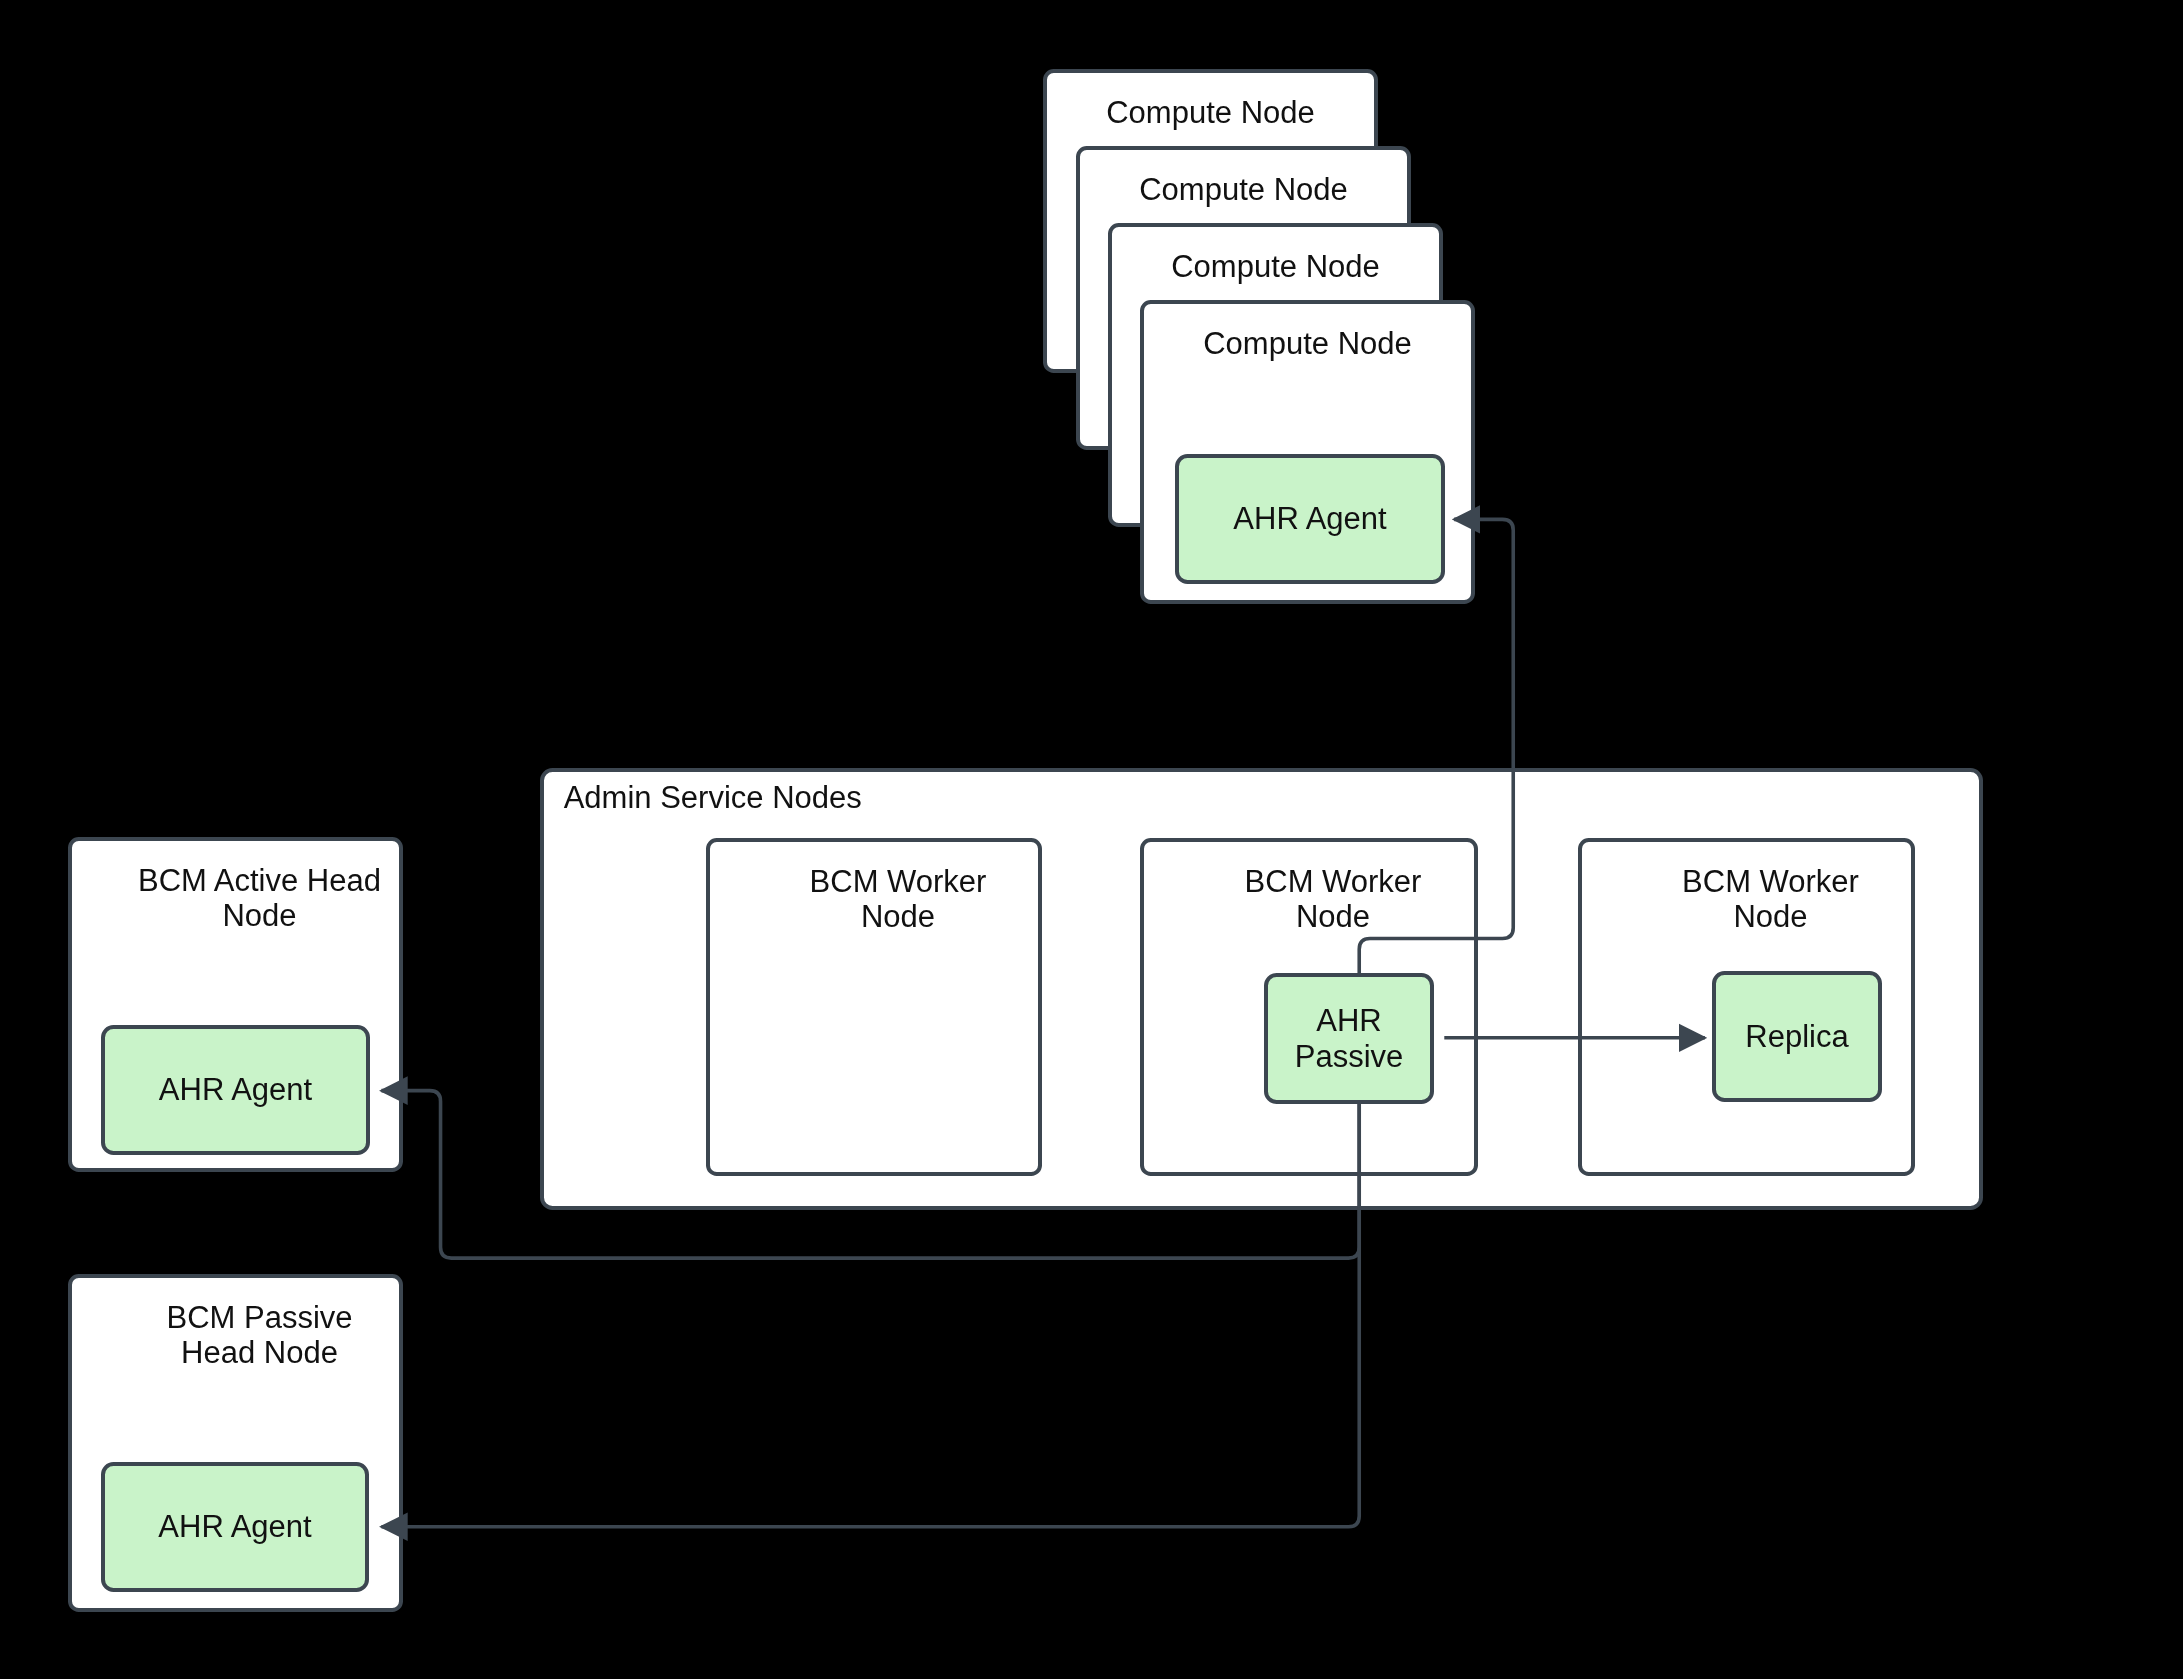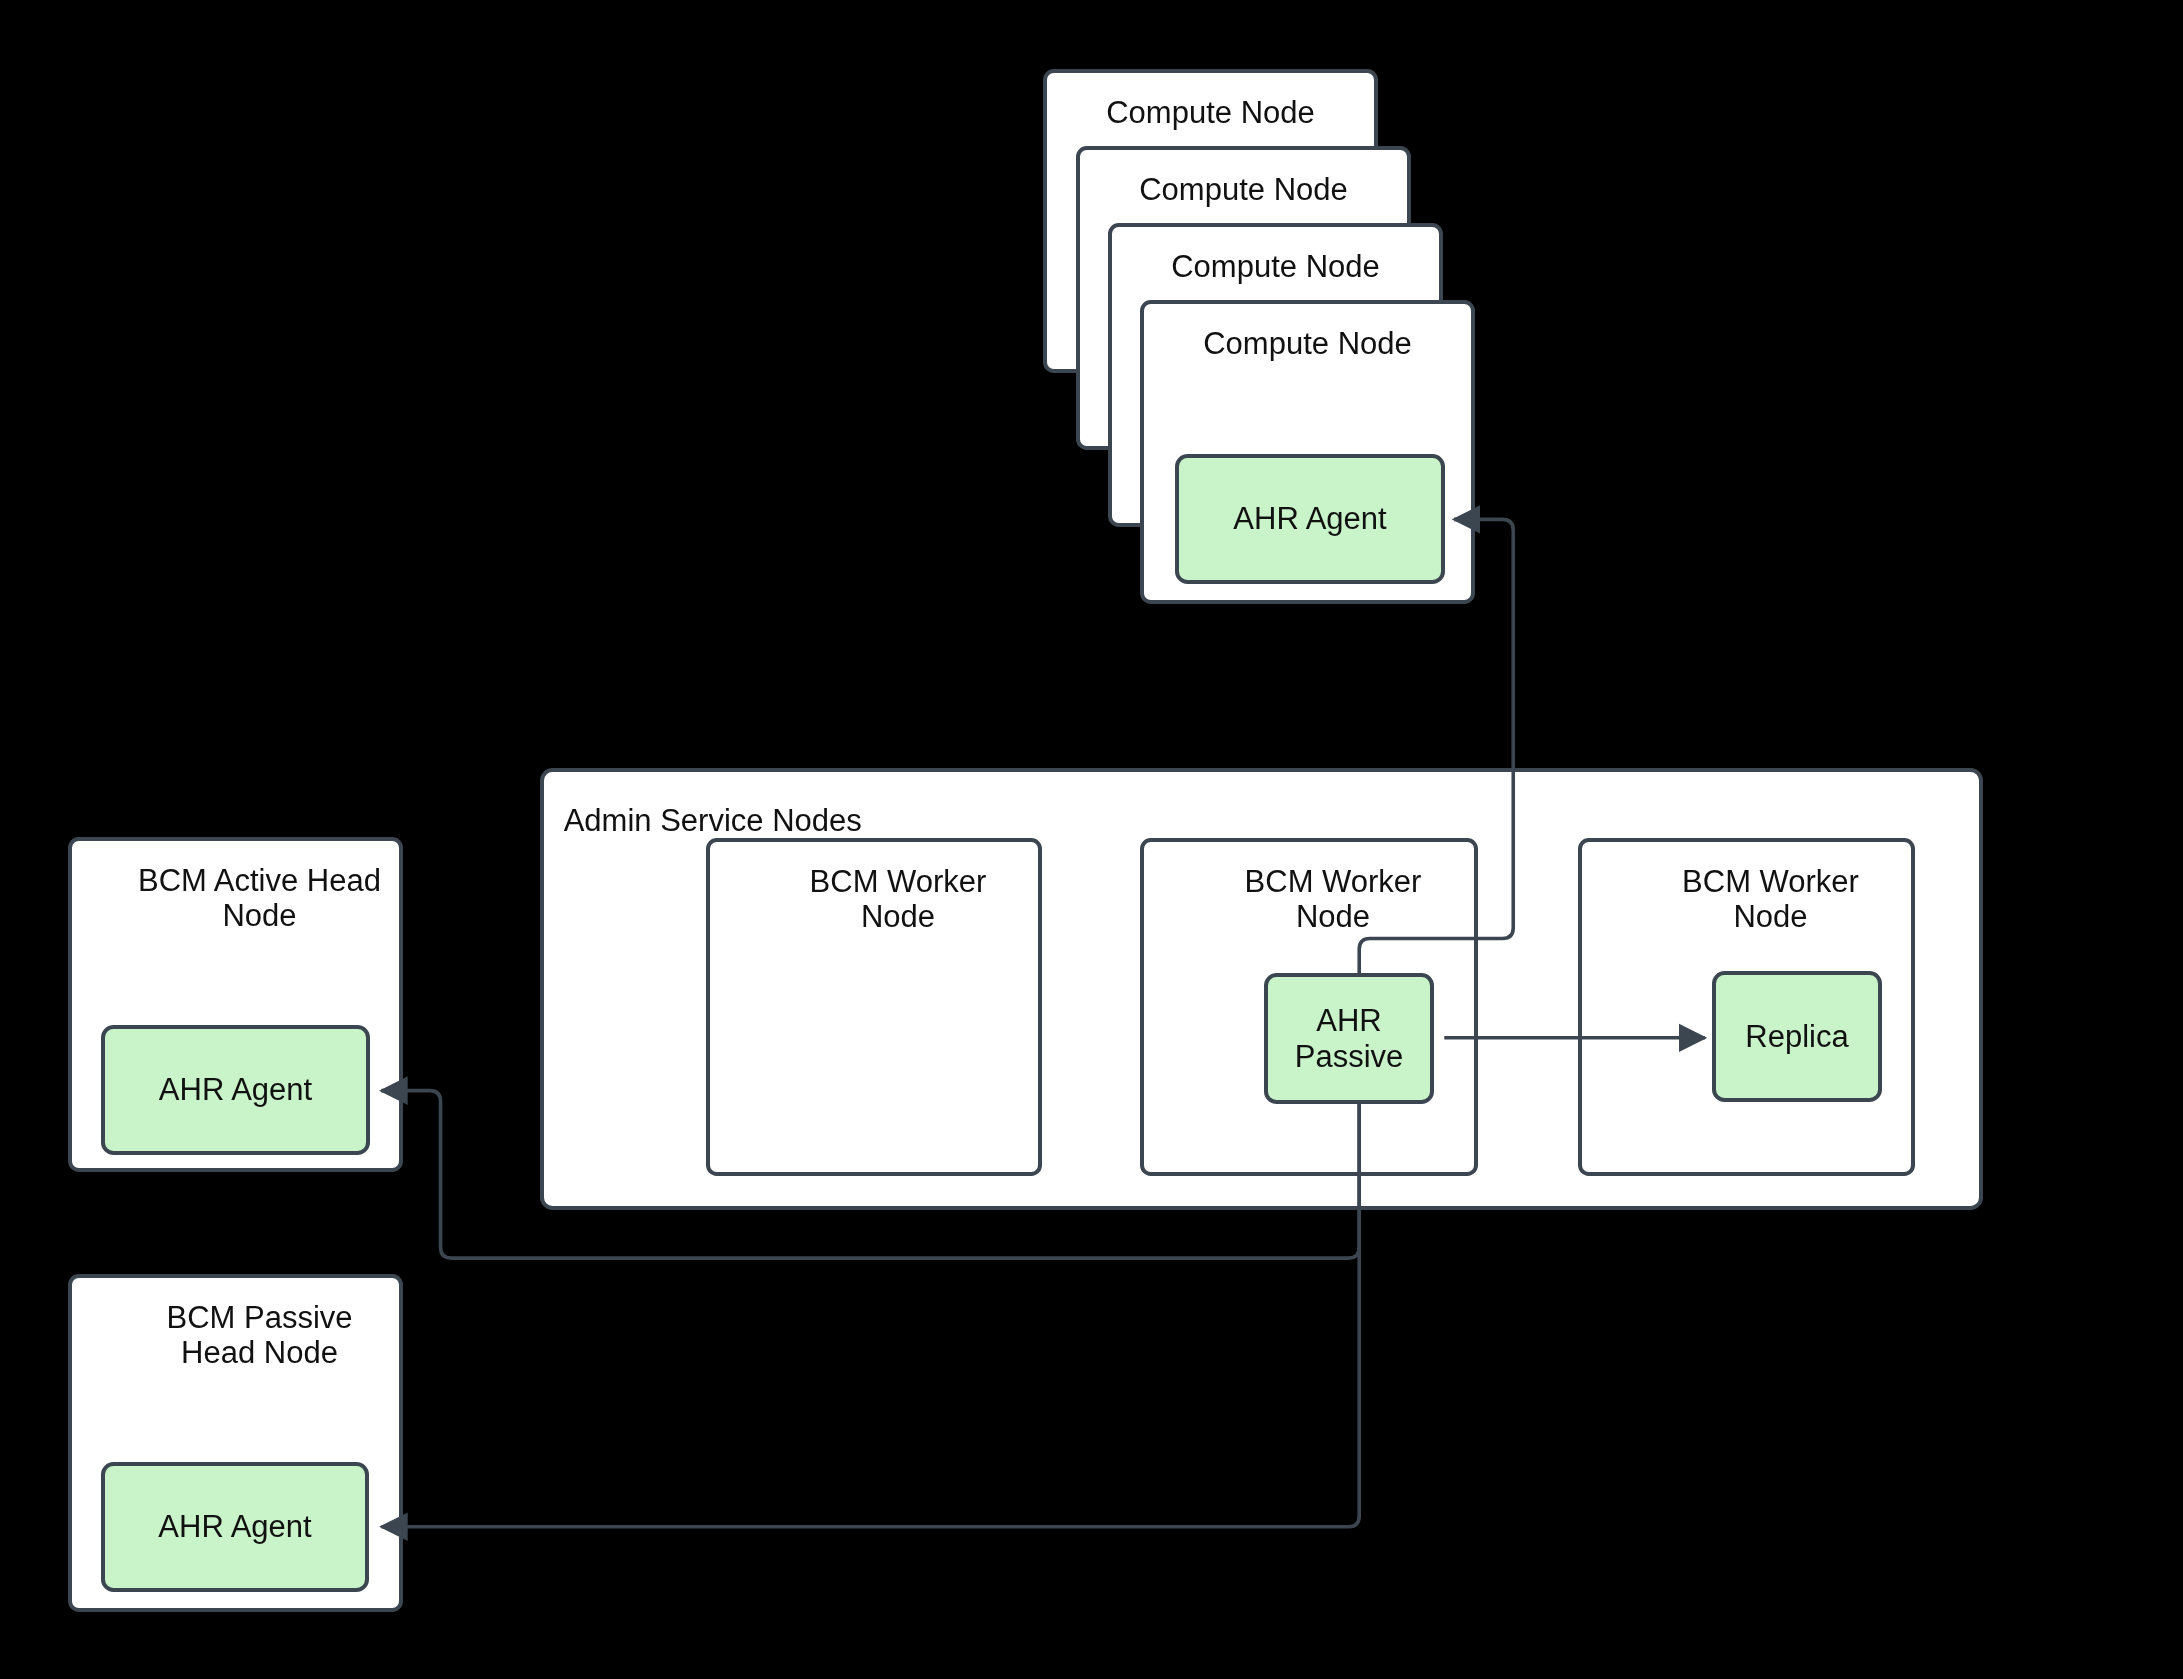--- a/index.html
+++ b/index.html
@@ -11,21 +11,21 @@
          font-family:"Liberation Sans", sans-serif;color:var(--text);}
   .box{position:absolute;background:var(--box-fill);border:4.5px solid var(--box-border);
        border-radius:10.7px;box-sizing:border-box;}
   .container-box{border-radius:12.5px;}
   .green{position:absolute;background:var(--green-fill);border:4.5px solid var(--box-border);
          border-radius:12.5px;box-sizing:border-box;display:flex;flex-direction:column;
          align-items:center;justify-content:center;text-align:center;}
   .lbl{font-size:31px;line-height:1.15;color:var(--text);white-space:nowrap;}
   .box-title{position:absolute;top:21.5px;left:0;right:0;text-align:center;}
   .box-title .line{display:block;padding-left:48px;}
-  .corner-title{position:absolute;top:31px;left:19.7px;text-align:left;}
+  .corner-title{position:absolute;top:8px;left:19.7px;text-align:left;}
   svg.wires{position:absolute;left:0;top:0;z-index:50;pointer-events:none;}
   .wire{fill:none;stroke:var(--line);stroke-width:4px;}
   .arrowhead{fill:var(--line);}
 </style>
 </head>
 <body>
 
 <div class="stage">
 
   <div class="box" style="left:1043px;top:69px;width:335px;height:304px;">

